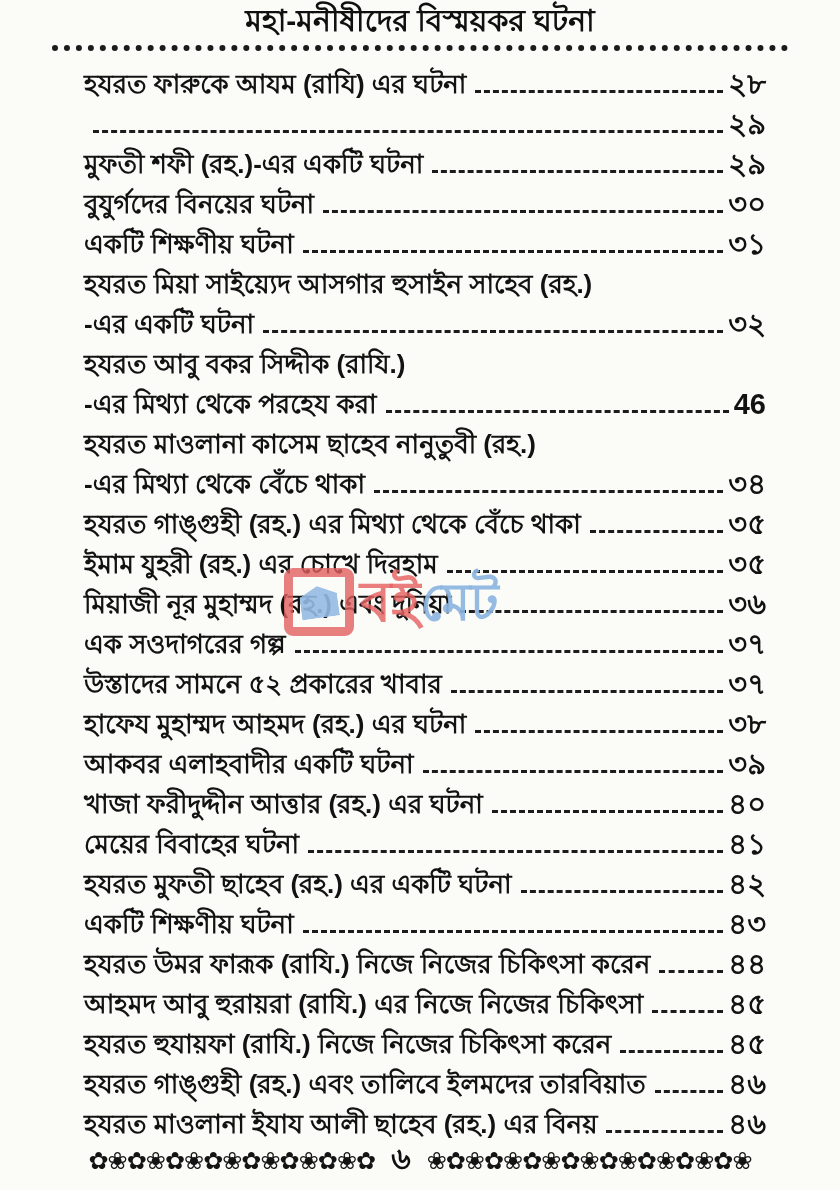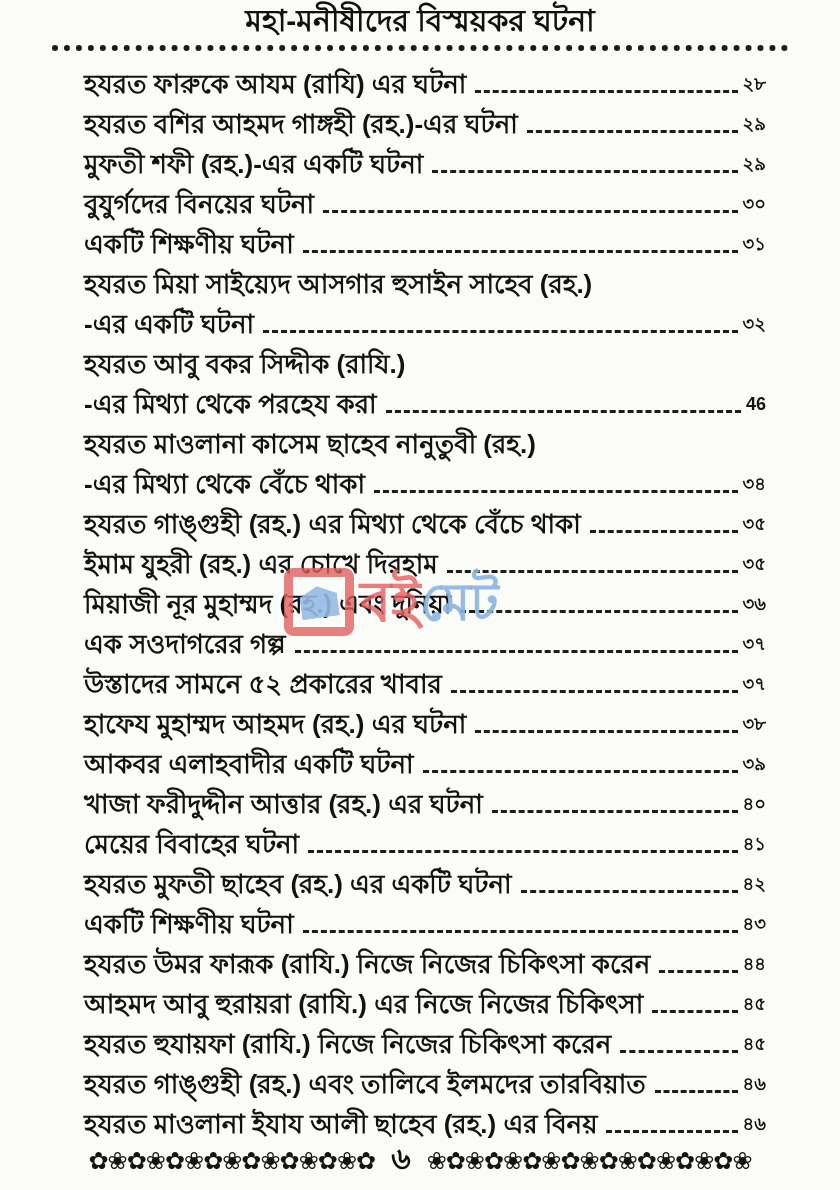--- a/index.html
+++ b/index.html
@@ -33,21 +33,21 @@
   .label{
     font-size:26px;line-height:38px;font-weight:700;
     white-space:nowrap;color:#121212;
   }
   .leader{
     flex:1;height:0;min-width:14px;
     border-bottom:3px dashed #1c1c1c;
     margin:0 5px 10px 9px;
   }
   .pagenum{
-    font-size:18px;line-height:38px;font-weight:700;color:#121212;
+    font-size:29px;line-height:38px;font-weight:700;color:#121212;
   }
 
   
   .watermark{
     position:absolute;left:284px;top:562px;z-index:5;
     pointer-events:none;
     display:flex;flex-direction:column;align-items:center;
   }
   .wm-row{display:flex;align-items:center;height:80px;}
   .wm-box{
@@ -103,21 +103,20 @@
     <div class="dotted-rule"></div>
   </div>
 
   <div class="toc" id="toc">
       <div class="row">
         <span class="label">হযরত ফারুকে আযম (রাযি) এর ঘটনা</span>
         <span class="leader"></span>
         <span class="pagenum">২৮</span>
       </div>
       <div class="row">
-        <span class="label">হযরত বশির আহমদ গাঙ্গহী (রহ.)-এর ঘটনা</span>
         <span class="leader"></span>
         <span class="pagenum">২৯</span>
       </div>
       <div class="row">
         <span class="label">মুফতী শফী (রহ.)-এর একটি ঘটনা</span>
         <span class="leader"></span>
         <span class="pagenum">২৯</span>
       </div>
       <div class="row">
         <span class="label">বুযুর্গদের বিনয়ের ঘটনা</span>

